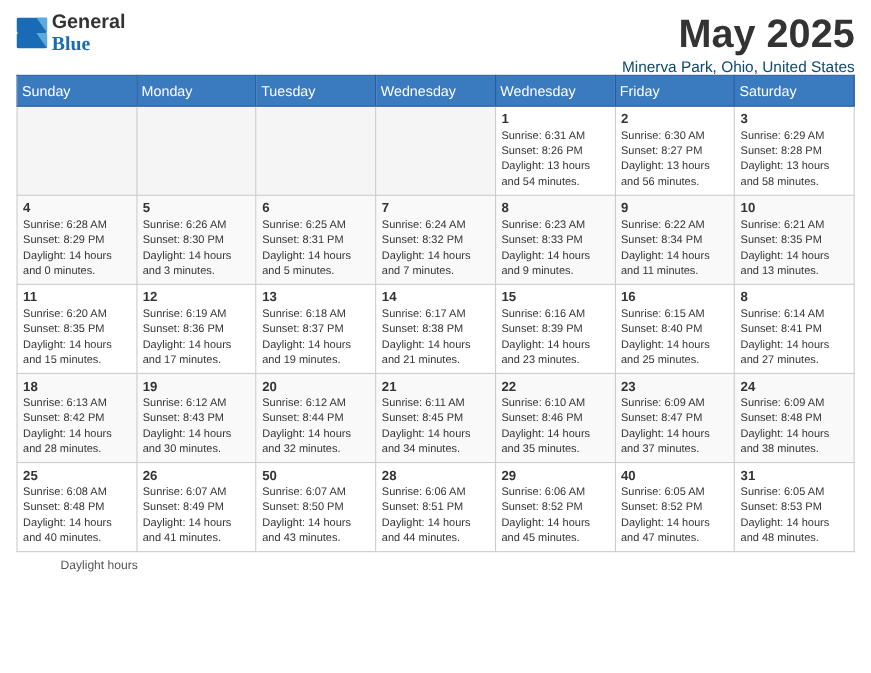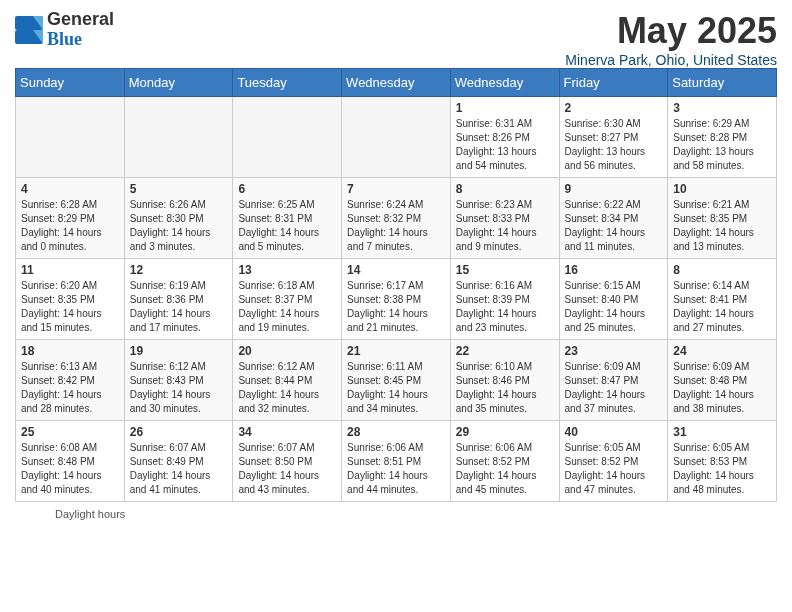--- a/index.html
+++ b/index.html
@@ -237,21 +237,21 @@
       <tr>
         <td>
           <span class="day-num">25</span>
           <div class="day-info">Sunrise: 6:08 AM<br>Sunset: 8:48 PM<br>Daylight: 14 hours and 40 minutes.</div>
         </td>
         <td>
           <span class="day-num">26</span>
           <div class="day-info">Sunrise: 6:07 AM<br>Sunset: 8:49 PM<br>Daylight: 14 hours and 41 minutes.</div>
         </td>
         <td>
-          <span class="day-num">34</span>
+          <span class="day-num">50</span>
           <div class="day-info">Sunrise: 6:07 AM<br>Sunset: 8:50 PM<br>Daylight: 14 hours and 43 minutes.</div>
         </td>
         <td>
           <span class="day-num">28</span>
           <div class="day-info">Sunrise: 6:06 AM<br>Sunset: 8:51 PM<br>Daylight: 14 hours and 44 minutes.</div>
         </td>
         <td>
           <span class="day-num">29</span>
           <div class="day-info">Sunrise: 6:06 AM<br>Sunset: 8:52 PM<br>Daylight: 14 hours and 45 minutes.</div>
         </td>

